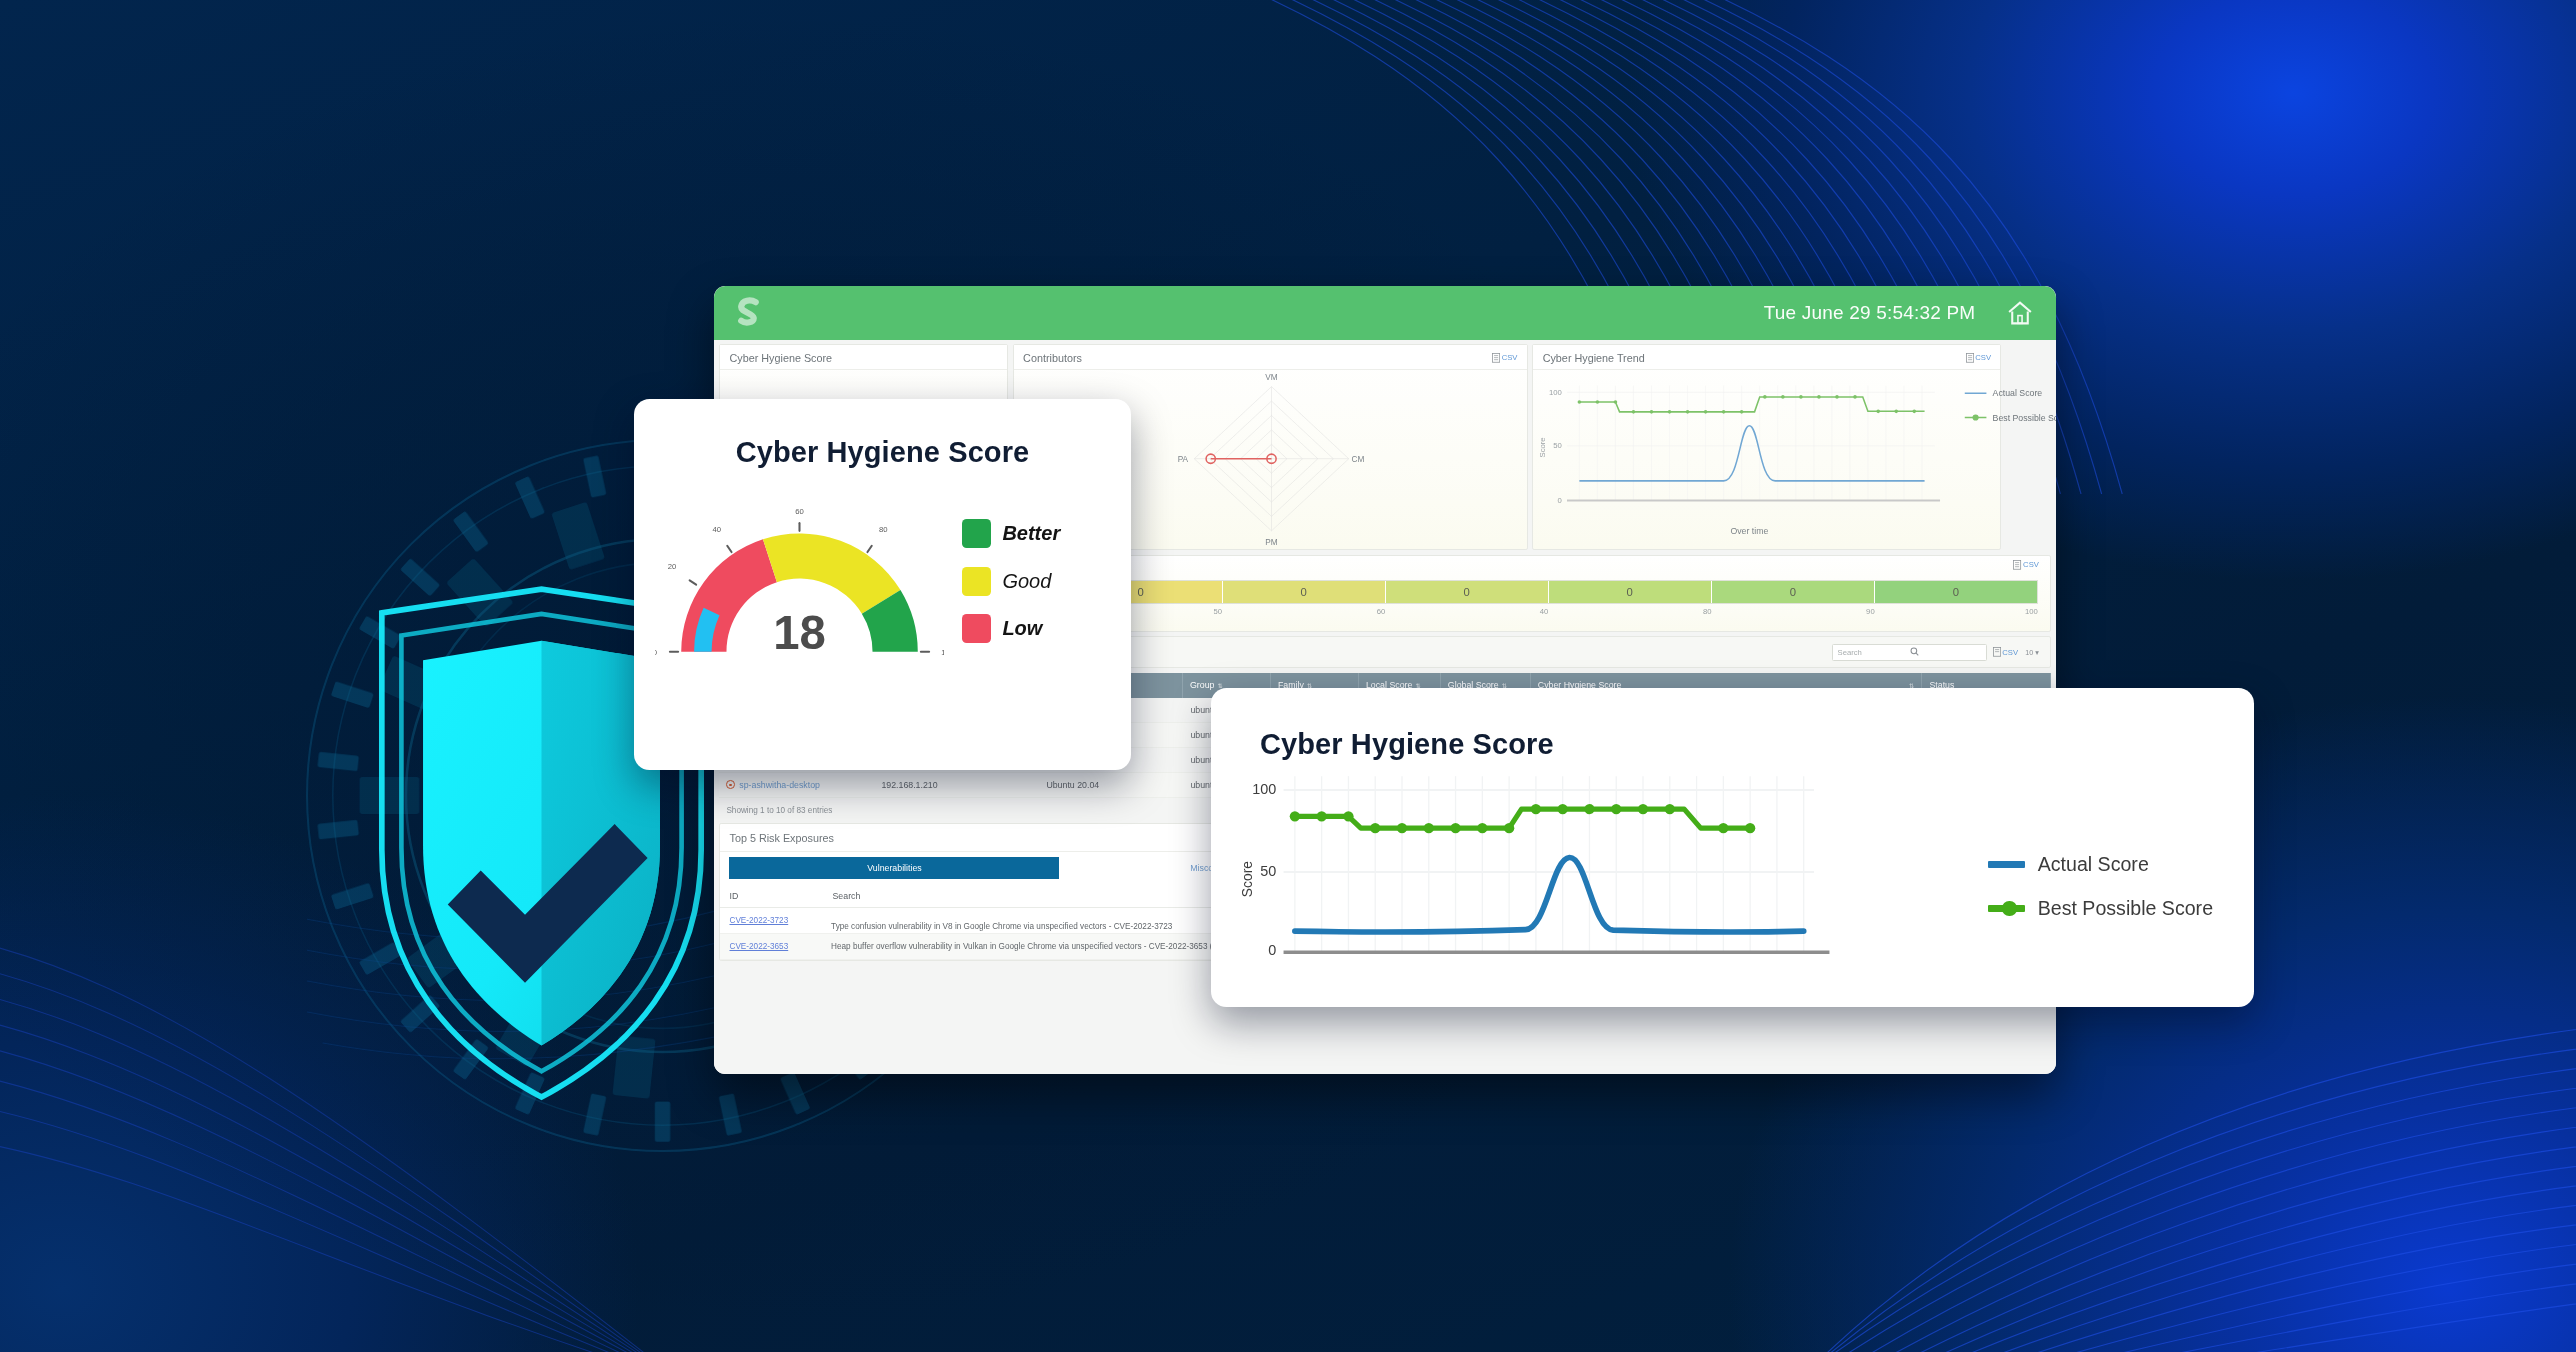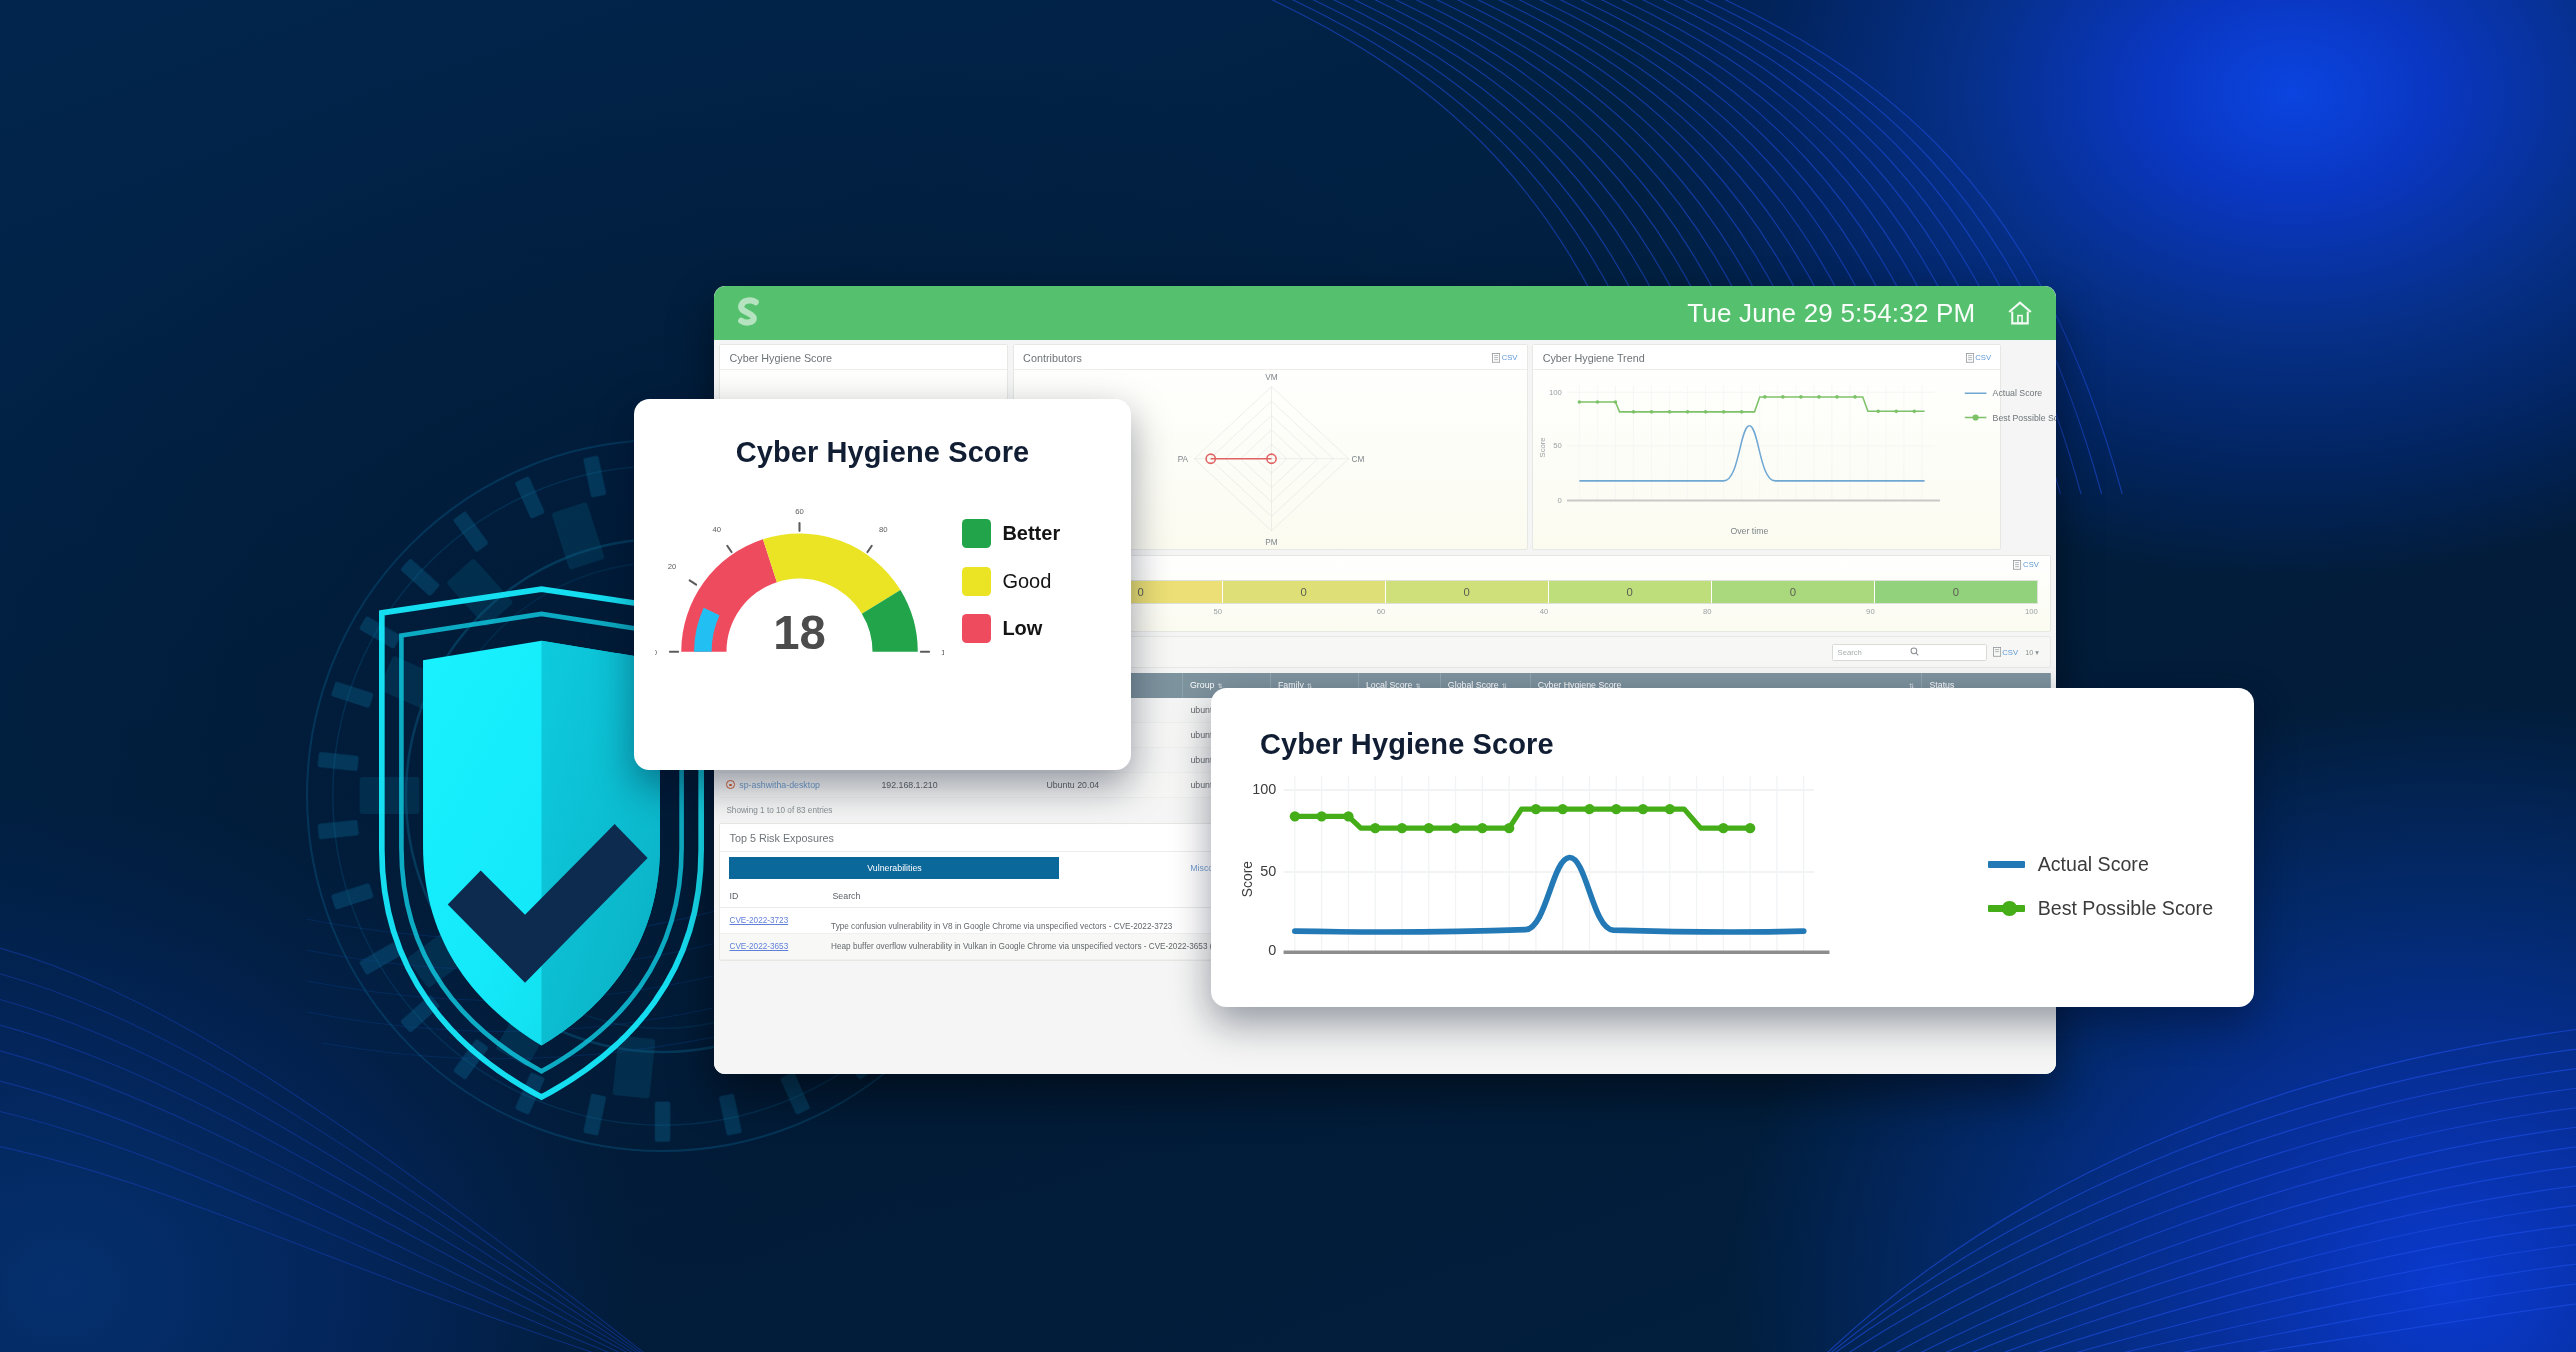--- a/index.html
+++ b/index.html
@@ -41,21 +41,21 @@
     overflow:hidden;
     filter:saturate(.92);
   }
   .dash-topbar {
     height:54px; background:#4ec46a; display:flex; align-items:center;
     padding:0 20.6px; border-radius:11.3px 11.3px 0 0;
   }
   .dash-logo { width:29px; height:32px; opacity:.82; }
   .dash-spacer { flex:1; }
   .dash-clock {
-    color:#ffffff; font-size:26px; letter-spacing:0.2px; margin-right:30px; opacity:.97;
+    color:#ffffff; font-size:19px; letter-spacing:0.2px; margin-right:30px; opacity:.97;
   }
   .dash-home { width:30px; height:30px; opacity:.92; }
 
   .dash-body { padding:4.1px 5.2px 0 5.2px; background:#f4f5f4; height:734px; }
 
   .panel-row { display:flex; gap:4.6px; }
   .panel {
     background:linear-gradient(#ffffff, #fdfdf7 55%, #fbfbef);
     border:0.5px solid #e6e8e3;
     border-radius:2.1px;
@@ -135,21 +135,21 @@
   }
   #card-gauge { left:634px; top:399px; width:497px; height:371px; }
   #card-trend { left:1211px; top:688px; width:1043px; height:319px; }
 
   .fcard-title { font-size:29px; font-weight:bold; color:#101d33; letter-spacing:0.1px; }
   #card-gauge .fcard-title { text-align:center; margin-top:37px; }
   #card-trend .fcard-title { margin:40px 0 0 49px; }
 
   .gauge-row { display:flex; align-items:center; margin-top:13.4px; padding-left:20.6px; }
   .gauge-box { width:289px; height:216px; position:relative; }
-  .gauge-legend { margin-left:18.5px; }
+  .gauge-legend { margin-left:18.5px;font-style:italic; }
   .gl-item { display:flex; align-items:center; gap:11.3px; margin-bottom:18.5px; }
   .gl-swatch { width:29px; height:29px; border-radius:4.6px; }
   .gl-text { font-size:20px; color:#141414; }
   .gl-text.b { font-weight:bold; }
 
   .trend-row { display:flex; margin-top:10.3px; }
   .trend-plot { width:742px; height:206px; position:relative; margin-left:26px; }
   .trend-legend { margin-left:9.3px; margin-top:82px; }
   .tl-item { display:flex; align-items:center; gap:12.4px; margin-bottom:20.6px; }
   .tl-line { width:37px; height:7.2px; border-radius:1px; position:relative; }

